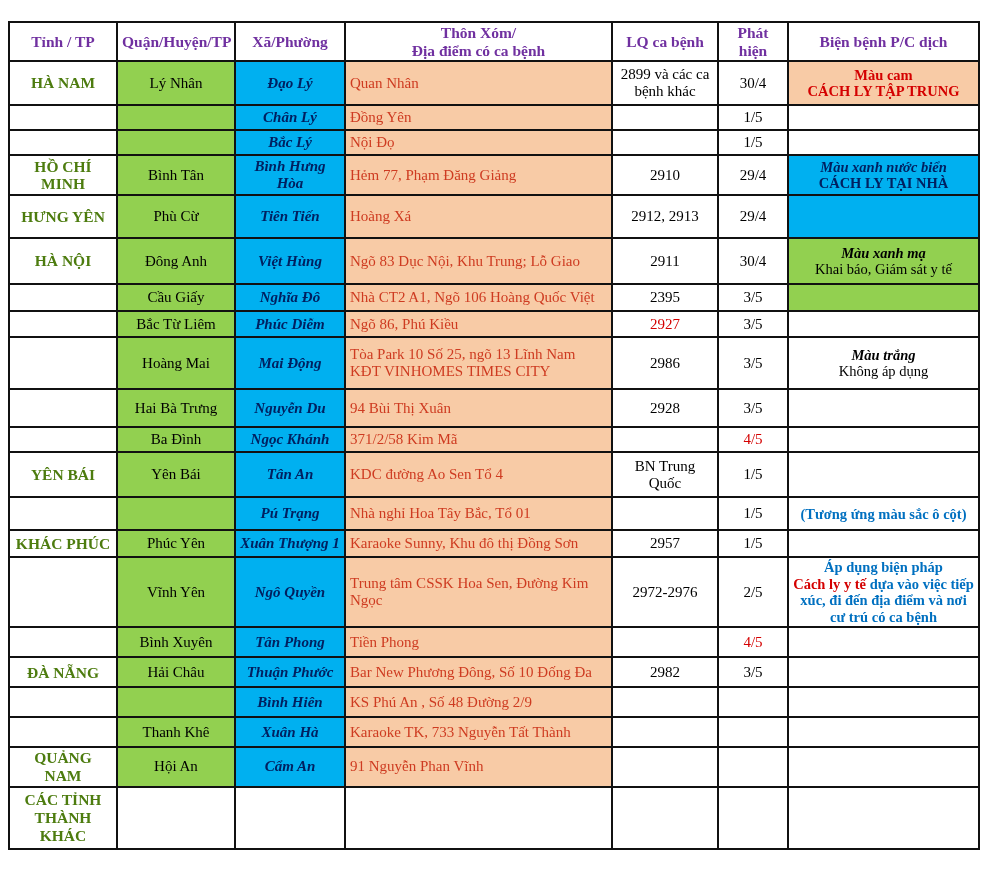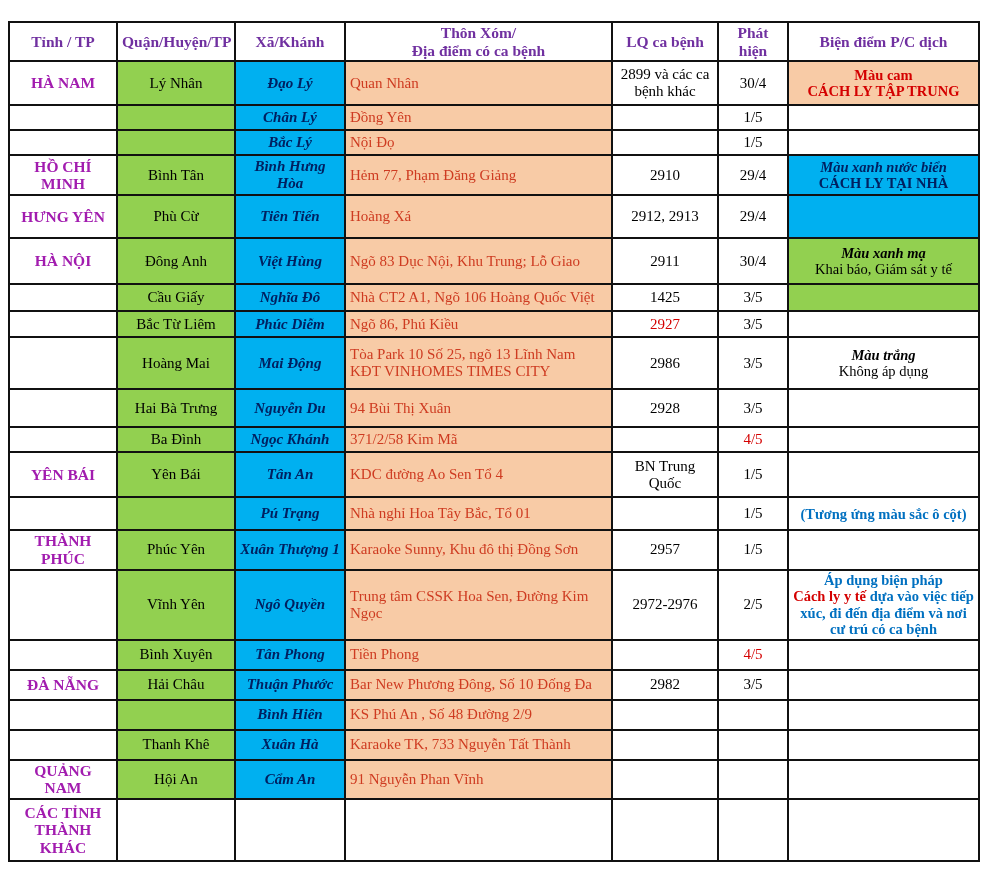--- a/index.html
+++ b/index.html
@@ -23,21 +23,21 @@
   th,td{
     border:2px solid var(--grid);
     padding:1px 4px;vertical-align:middle;overflow:hidden;
     line-height:1.14;background:#fff;
   }
   th{
     color:var(--purple);font-weight:bold;font-size:15.5px;text-align:center;
     white-space:pre-line;height:38px;
   }
   td{font-size:15px;text-align:center;color:#000;}
-  .col-prov{font-weight:bold;font-size:15.5px;color:#a21caf;}
+  .col-prov{font-weight:bold;font-size:15.5px;color:#4d7c0f;}
   .col-dist{color:#000;margin-top:46px;}
   .col-ward{font-weight:bold;font-style:italic;color:var(--navy);font-size:15px;}
   .col-addr{text-align:left;color:var(--addr-red);font-size:15px;}
   .col-num{font-size:15px;}
   .col-date{font-size:15px;}
   .col-note{font-size:14.5px;}
   .bg-w{background:#ffffff;}
   .bg-g{background:var(--green);}
   .bg-b{background:var(--blue);}
   .bg-p{background:var(--peach);}
@@ -59,26 +59,26 @@
         <col class="c3">
         <col class="c4">
       <col class="c5">
         <col class="c6">
         <col class="c7">
     </colgroup>
     <thead id="grid-head">
         <tr>
           <th>Tỉnh / TP</th>
           <th>Quận/Huyện/TP</th>
-          <th>Xã/Khánh</th>
+          <th>Xã/Phường</th>
           <th>Thôn Xóm/
 Địa điểm có ca bệnh</th>
           <th>LQ ca bệnh</th>
           <th>Phát hiện</th>
-          <th>Biện điểm P/C dịch</th>
+          <th>Biện bệnh P/C dịch</th>
         </tr>
       </thead>
     <tbody id="grid-body">
         <tr style="height: 44px;">
           <td class="col-prov bg-w">HÀ NAM</td>
           <td class="col-dist bg-g">Lý Nhân</td>
           <td class="col-ward bg-b">Đạo Lý</td>
           <td class="col-addr bg-p">Quan Nhân</td>
           <td class="col-num bg-w">2899 và các ca bệnh khác</td>
           <td class="col-date bg-w">30/4</td>
@@ -127,21 +127,21 @@
           <td class="col-addr bg-p">Ngõ 83 Dục Nội, Khu Trung; Lỗ Giao</td>
           <td class="col-num bg-w">2911</td>
           <td class="col-date bg-w">30/4</td>
           <td class="col-note bg-g"><span class="t-bi c-black">Màu xanh mạ</span><br><span class="c-black">Khai báo, Giám sát y tế</span></td>
         </tr>
         <tr style="height: 27px;">
           <td class="col-prov bg-w"></td>
           <td class="col-dist bg-g">Cầu Giấy</td>
           <td class="col-ward bg-b">Nghĩa Đô</td>
           <td class="col-addr bg-p">Nhà CT2 A1, Ngõ 106 Hoàng Quốc Việt</td>
-          <td class="col-num bg-w">1425</td>
+          <td class="col-num bg-w">2395</td>
           <td class="col-date bg-w">3/5</td>
           <td class="col-note bg-g"></td>
         </tr>
         <tr style="height: 26px;">
           <td class="col-prov bg-w"></td>
           <td class="col-dist bg-g">Bắc Từ Liêm</td>
           <td class="col-ward bg-b">Phúc Diễm</td>
           <td class="col-addr bg-p">Ngõ 86, Phú Kiều</td>
           <td class="col-num bg-w c-red">2927</td>
           <td class="col-date bg-w">3/5</td>
@@ -186,21 +186,21 @@
         <tr style="height: 33px;">
           <td class="col-prov bg-w"></td>
           <td class="col-dist bg-g"></td>
           <td class="col-ward bg-b">Pú Trạng</td>
           <td class="col-addr bg-p">Nhà nghỉ Hoa Tây Bắc, Tổ 01</td>
           <td class="col-num bg-w"></td>
           <td class="col-date bg-w">1/5</td>
           <td class="col-note bg-w"><span class="t-b c-blue">(Tương ứng màu sắc ô cột)</span></td>
         </tr>
         <tr style="height: 27px;">
-          <td class="col-prov bg-w">THÀNH PHÚC</td>
+          <td class="col-prov bg-w">KHÁC PHÚC</td>
           <td class="col-dist bg-g">Phúc Yên</td>
           <td class="col-ward bg-b">Xuân Thượng 1</td>
           <td class="col-addr bg-p">Karaoke Sunny, Khu đô thị Đồng Sơn</td>
           <td class="col-num bg-w">2957</td>
           <td class="col-date bg-w">1/5</td>
           <td class="col-note bg-w"></td>
         </tr>
         <tr style="height: 70px;">
           <td class="col-prov bg-w"></td>
           <td class="col-dist bg-g">Vĩnh Yên</td>

